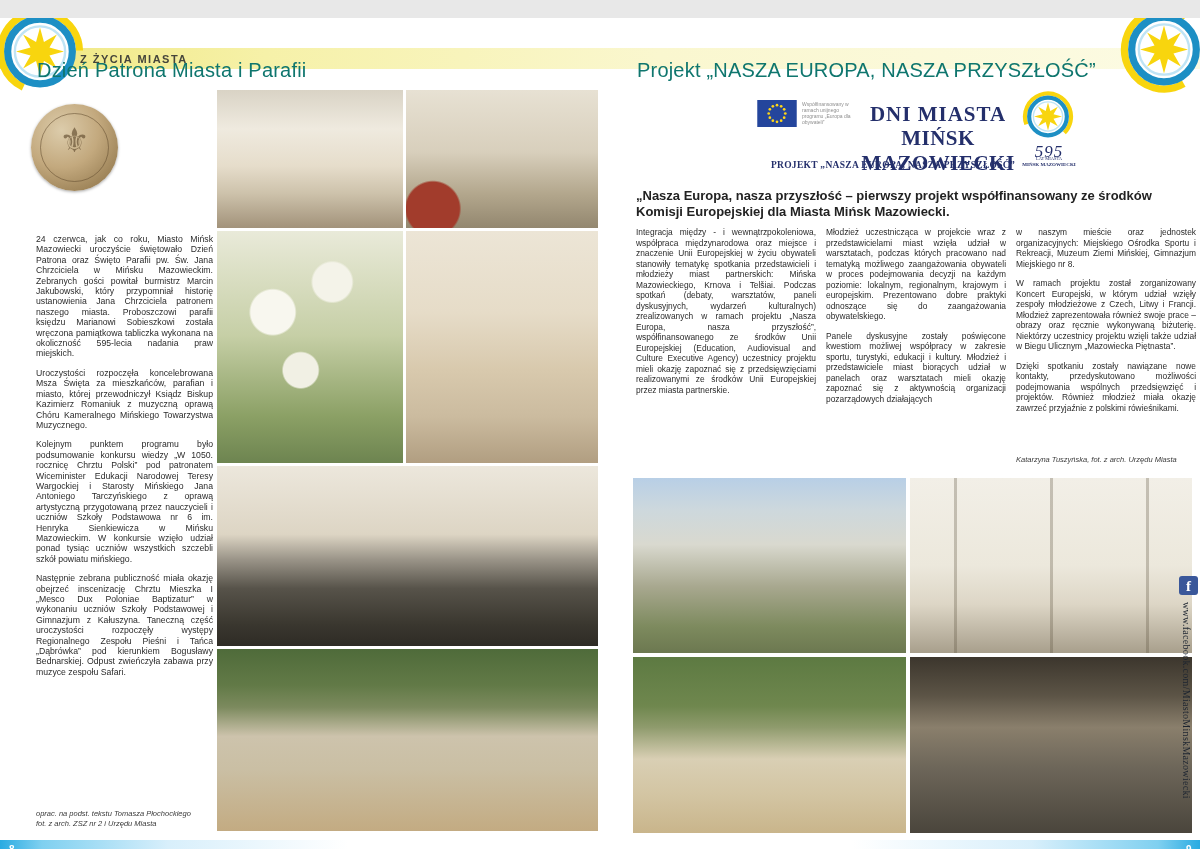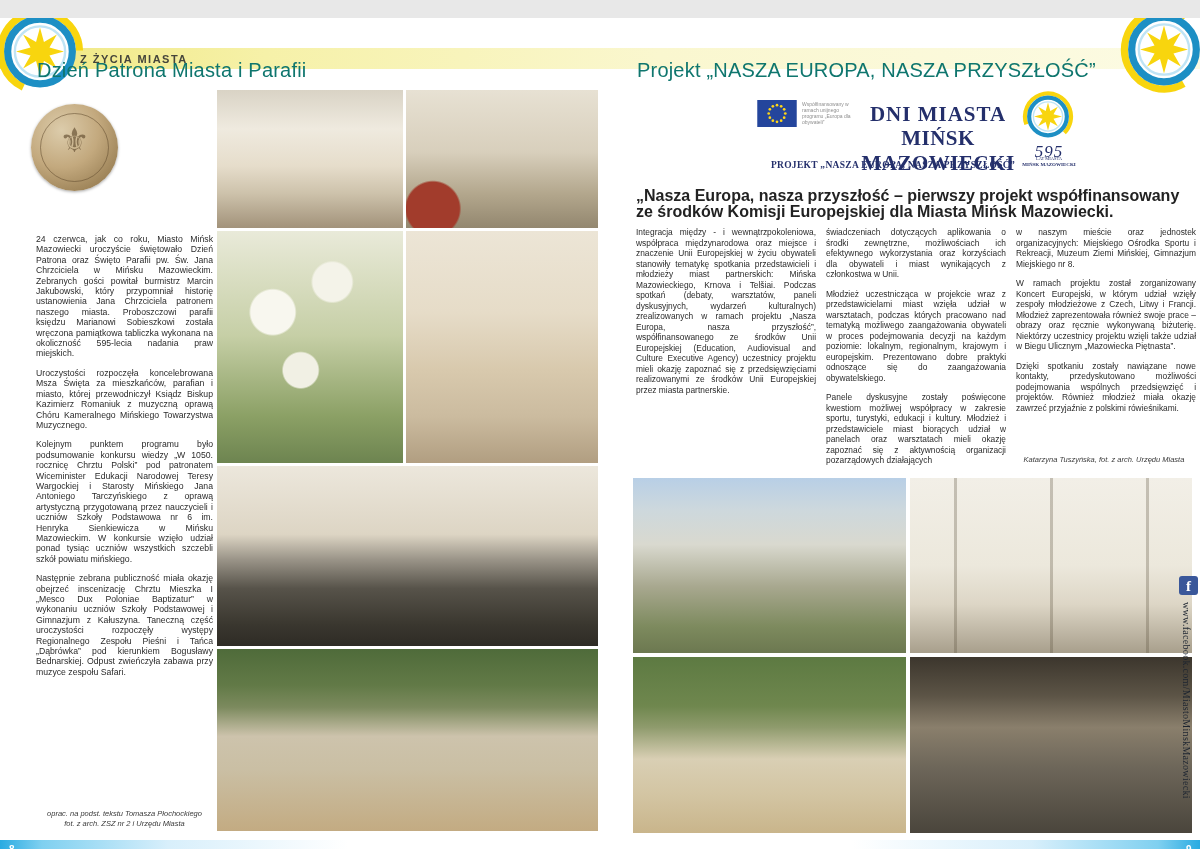--- a/index.html
+++ b/index.html
@@ -41,21 +41,21 @@
     position:absolute; left:0; top:16px; width:87px; text-align:center;
     font-size:34px; color:rgba(88,66,38,0.6);
   }
   .left-body {
     position:absolute; left:36px; top:216px; width:177px; height:572px; overflow:hidden;
     font-size:8.7px; line-height:10.4px; color:#2b2b2b; text-align:justify;
   }
   .left-body p { margin-bottom:9px; }
   .credit {
     position:absolute; font-style:italic; font-size:7.5px; line-height:9.5px;
-    color:#3a3a3a; text-align:center;
+    color:#3a3a3a; text-align:left;
   }
   #credit-left { left:36px; top:791px; width:177px; }
   #credit-right { left:1016px; top:437px; width:176px; }
 
   
   .photo { position:absolute; }
   #ph-church-a { left:217px; top:72px;  width:186px; height:138px;
     background:linear-gradient(180deg,#d9d3c5 0%,#efeadf 28%,#e6ddcb 55%,#cdc2ab 75%,#a2927a 100%); }
   #ph-church-b { left:406px; top:72px;  width:192px; height:138px;
     background:radial-gradient(circle at 14% 86%, #a23c2c 0 13%, rgba(0,0,0,0) 14%),
@@ -93,21 +93,21 @@
   #banner-2 { top:108px; font-size:21px; letter-spacing:0.5px; left:828px; width:220px; }
   #banner-caption { top:142px; left:770px; width:246px; font-size:9.5px; letter-spacing:0.3px; }
   .anniv { position:absolute; left:1020px; width:58px; text-align:center;
     font-family:"Liberation Serif", serif; color:#242f6b; }
   #anniv-num  { top:124px; font-size:17px; letter-spacing:1px;font-style:italic; }
   #anniv-sub1 { top:138px; font-size:4.5px; }
   #anniv-sub2 { top:144px; font-size:5px; font-weight:bold; }
 
   .intro {
     position:absolute; left:636px; top:170px; width:557px;
-    font-size:16px; font-weight:bold; line-height:16px; color:#222;
+    font-size:13px; font-weight:bold; line-height:16px; color:#222;
   }
   .col {
     position:absolute; top:209px; width:180px; height:248px; overflow:hidden;
     font-size:8.4px; line-height:10.5px; color:#2b2b2b; text-align:justify;
   }
   #col-1 { left:636px; } #col-2 { left:826px; } #col-3 { left:1016px; }
   .col p { margin-bottom:9px; }
 
   
   .fb-icon {
@@ -209,21 +209,20 @@
   <div id="anniv-num" class="anniv">595</div>
   <div id="anniv-sub1" class="anniv">LAT MIASTA</div>
   <div id="anniv-sub2" class="anniv">MIŃSK MAZOWIECKI</div>
 
   <div class="intro">„Nasza Europa, nasza przyszłość – pierwszy projekt współfinansowany ze środków Komisji Europejskiej dla Miasta Mińsk Mazowiecki.</div>
 
   <div id="col-1" class="col">
     <p>Integracja między - i wewnątrzpokoleniowa, współpraca międzynarodowa oraz miejsce i znaczenie Unii Europejskiej w życiu obywateli stanowiły tematykę spotkania przedstawicieli i młodzieży miast partnerskich: Mińska Mazowieckiego, Krnova i Telšiai. Podczas spotkań (debaty, warsztatów, paneli dyskusyjnych, wydarzeń kulturalnych) zrealizowanych w ramach projektu „Nasza Europa, nasza przyszłość”, współfinansowanego ze środków Unii Europejskiej (Education, Audiovisual and Culture Executive Agency) uczestnicy projektu mieli okazję zapoznać się z przedsięwzięciami realizowanymi ze środków Unii Europejskiej przez miasta partnerskie.</p>
   </div>
   <div id="col-2" class="col">
-    <p>świadczeniach dotyczących aplikowania o środki zewnętrzne, możliwościach ich efektywnego wykorzystania oraz korzyściach dla obywateli i miast wynikających z członkostwa w Unii.</p>
     <p>Młodzież uczestnicząca w projekcie wraz z przedstawicielami miast wzięła udział w warsztatach, podczas których pracowano nad tematyką możliwego zaangażowania obywateli w proces podejmowania decyzji na każdym poziomie: lokalnym, regionalnym, krajowym i europejskim. Prezentowano dobre praktyki odnoszące się do zaangażowania obywatelskiego.</p>
     <p>Panele dyskusyjne zostały poświęcone kwestiom możliwej współpracy w zakresie sportu, turystyki, edukacji i kultury. Młodzież i przedstawiciele miast biorących udział w panelach oraz warsztatach mieli okazję zapoznać się z aktywnością organizacji pozarządowych działających</p>
   </div>
   <div id="col-3" class="col">
     <p>w naszym mieście oraz jednostek organizacyjnych: Miejskiego Ośrodka Sportu i Rekreacji, Muzeum Ziemi Mińskiej, Gimnazjum Miejskiego nr 8.</p>
     <p>W ramach projektu został zorganizowany Koncert Europejski, w którym udział wzięły zespoły młodzieżowe z Czech, Litwy i Francji. Młodzież zaprezentowała również swoje prace – obrazy oraz ręcznie wykonywaną biżuterię. Niektórzy uczestnicy projektu wzięli także udział w Biegu Ulicznym „Mazowiecka Piętnasta”.</p>
     <p>Dzięki spotkaniu zostały nawiązane nowe kontakty, przedyskutowano możliwości podejmowania wspólnych przedsięwzięć i projektów. Również młodzież miała okazję zawrzeć przyjaźnie z polskimi rówieśnikami.</p>
   </div>
   <div id="credit-right" class="credit">Katarzyna Tuszyńska, fot. z arch. Urzędu Miasta</div>
 

